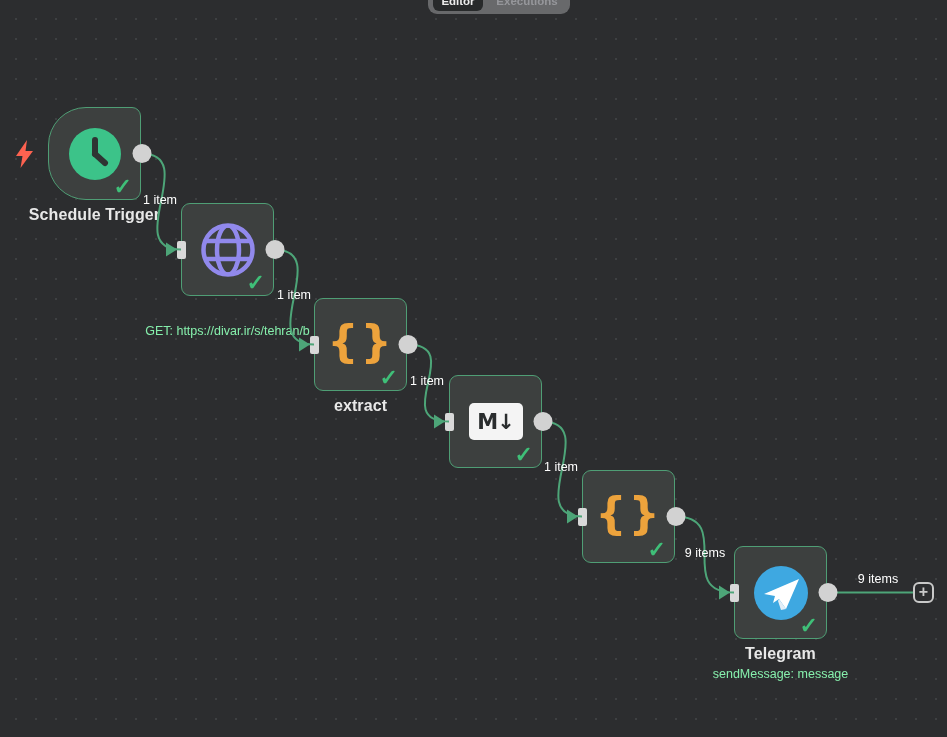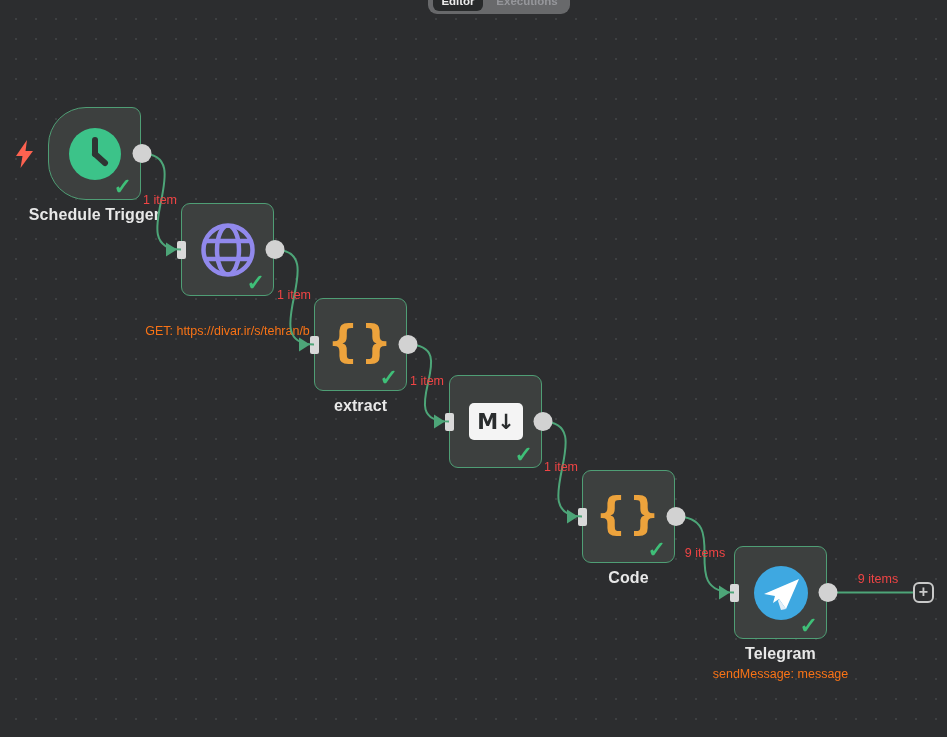--- a/index.html
+++ b/index.html
@@ -28,21 +28,21 @@
     position:absolute; left:60px; top:3px; width:78px; height:21px;
     color:#96979b; font-size:11.5px; font-weight:600;
     display:flex; align-items:center; justify-content:center; cursor:pointer;
   }
 
   
   svg.wires { position:absolute; left:0; top:0; z-index:3; pointer-events:none; }
   .wire { stroke:#4da578; stroke-width:2; fill:none; }
   .wire-label {
     position:absolute; transform:translateX(-50%); white-space:nowrap;
-    color:#ef4444; font-size:12.5px; z-index:4;
+    color:#ffffff; font-size:12.5px; z-index:4;
   }
 
   
   .node { position:absolute; width:93px; height:93px; z-index:2; }
   .node-box {
     width:93px; height:93px; background:#3d403f;
     border:1.6px solid #4f9e75; border-radius:9px;
     display:flex; align-items:center; justify-content:center;
     position:relative; cursor:pointer;
   }
@@ -63,21 +63,21 @@
     width:9px; height:18px; background:#d9d9d9; border-radius:2px;
   }
   .node-title {
     position:absolute; top:99px; left:50%; transform:translateX(-50%);
     width:340px; text-align:center;
     color:#e8e8e8; font-size:16px; font-weight:600; letter-spacing:.1px;
   }
   .node-sub {
     position:absolute; top:121px; left:50%; transform:translateX(-50%);
     width:340px; text-align:center;
-    color:#f97316; font-size:12.5px; font-weight:400;
+    color:#86efac; font-size:12.5px; font-weight:400;
   }
 
   
   .braces {
     color:#eda33c; font-size:44px; font-weight:800; letter-spacing:2px;
     font-family:"DejaVu Sans", sans-serif; line-height:1; padding-bottom:6px;
   }
   .md-badge {
     width:54px; height:37px; background:#f4f4f4; border-radius:5px;
     display:flex; align-items:center; justify-content:center;
@@ -186,21 +186,20 @@
     <span class="check">✓</span>
   </div>
 </div>
 
 <div class="node n5">
   <div class="node-box">
     <div class="input-port"></div>
     <span class="braces">{}</span>
     <span class="check">✓</span>
   </div>
-  <div class="node-title">Code</div>
 </div>
 
 <div class="node n6">
   <div class="node-box">
     <div class="input-port"></div>
     <div class="tg-circle">
       <svg width="54" height="54" viewBox="0 0 54 54">
         <polygon points="10,28 45,13 32,43 25,33 19,37 21,30" fill="#ffffff"></polygon>
         <polygon points="25,33 32,43 27,44 24,35" fill="#e3eef7"></polygon>
       </svg>

